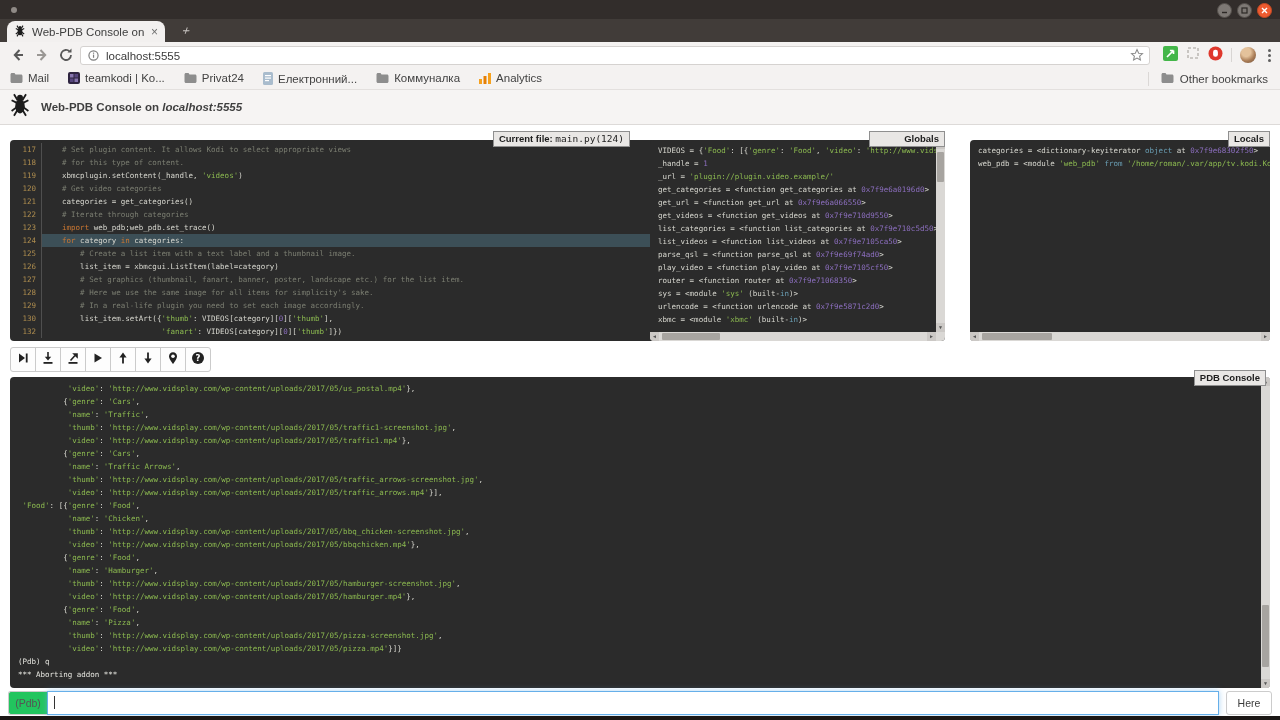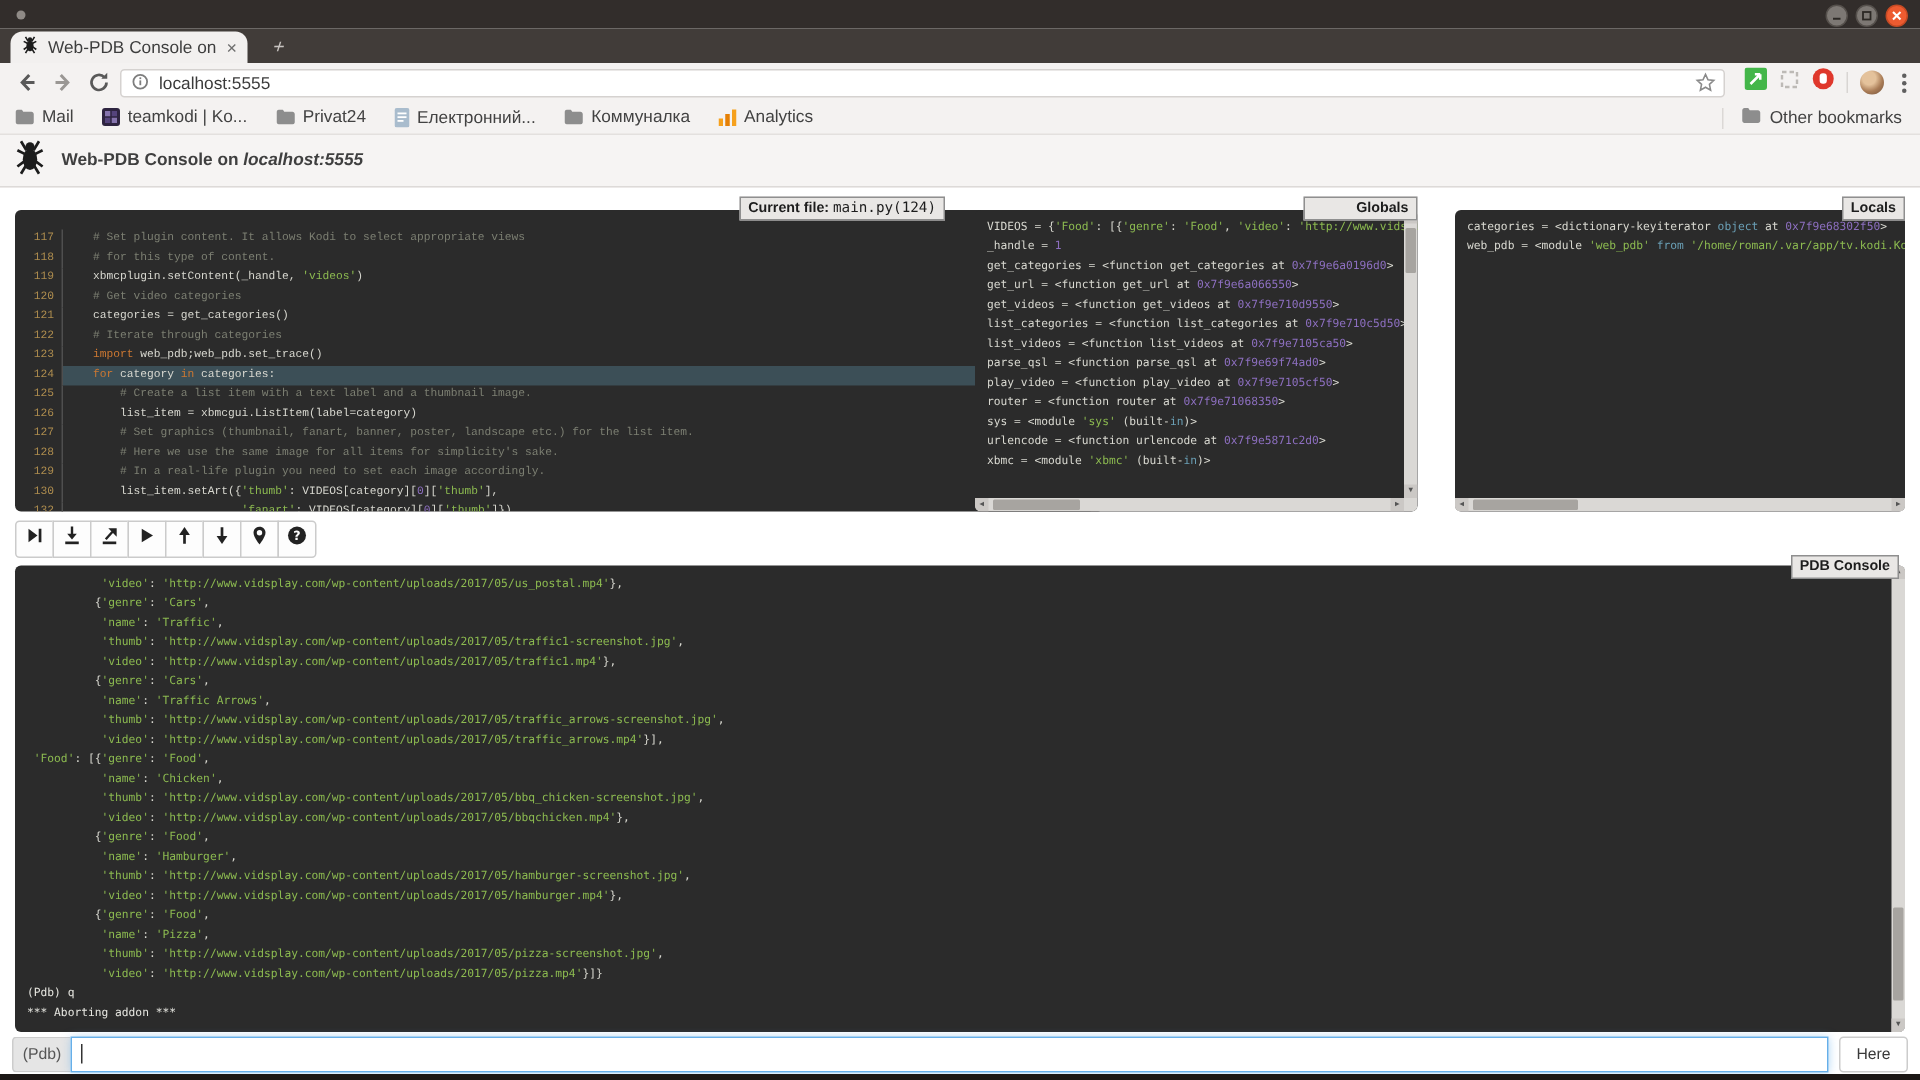--- a/index.html
+++ b/index.html
@@ -44,21 +44,21 @@
   .other-bm{display:flex;align-items:center;gap:6px;padding:0 12px;border-left:1px solid #dbd8d6;height:14px;}
 
   
   .pageheader{position:absolute;top:90px;left:0;right:0;height:34px;background:#f6f4f3;border-bottom:1px solid #dddad8;
               display:flex;align-items:center;}
   .pageheader .ttl{font-size:11.5px;font-weight:bold;color:#3f3f3f;margin-left:9px;}
   .pageheader .ttl .host{font-style:italic;}
 
   .panel{position:absolute;background:#2b2b2b;border-radius:4px;overflow:hidden;
          font-family:"DejaVu Sans Mono",monospace;}
-  #code-panel{left:10px;top:140px;width:726px;height:201px;padding-top:13px;box-sizing:border-box;font-family:Liberation Mono, monospace;}
+  #code-panel{left:10px;top:140px;width:726px;height:201px;padding-top:3px;box-sizing:border-box;}
   #globals-panel{left:650px;top:140px;width:295px;height:201px;padding:4px 0 0 8px;box-sizing:border-box;}
   #locals-panel{left:970px;top:140px;width:300px;height:201px;padding:4px 0 0 8px;box-sizing:border-box;}
   #console-panel{left:10px;top:377px;width:1260px;height:311px;padding:5px 0 0 8px;box-sizing:border-box;}
 
   .tag{position:absolute;z-index:6;height:14px;line-height:14px;background:#e9e7e5;border:1px solid #8f8f8f;
        font-size:9.5px;color:#1d1d1d;padding:0 5px;white-space:nowrap;}
   .tag b{font-weight:bold;}
   .tag .mono{font-family:"DejaVu Sans Mono",monospace;}
   #tag-file{top:131px;right:650px;}
   #tag-globals{top:131px;right:335px;font-weight:bold;padding-left:34px;}
@@ -85,21 +85,21 @@
 
   
   #dbg-toolbar{position:absolute;left:10px;top:347px;display:flex;}
   .dbtn{width:26px;height:25px;background:#fdfdfd;border:1px solid #cbcbcb;margin-left:-1px;
         display:flex;align-items:center;justify-content:center;box-sizing:border-box;}
   .dbtn:first-child{border-radius:3px 0 0 3px;margin-left:0;}
   .dbtn:last-child{border-radius:0 3px 3px 0;}
 
   
   #prompt-bar{position:absolute;left:8px;right:8px;top:691px;height:24px;display:flex;align-items:stretch;}
-  .addon{flex:0 0 38px;background:#e5e5e5;border:1px solid #ccc;border-right:none;border-radius:3px 0 0 3px;
+  .addon{flex:0 0 38px;background:#22c55e;border:1px solid #ccc;border-right:none;border-radius:3px 0 0 3px;
          color:#555;font-size:10.5px;display:flex;align-items:center;justify-content:center;}
   .input-wrap{flex:1;position:relative;}
   .pdb-input{width:100%;height:100%;box-sizing:border-box;border:1px solid #66afe9;border-radius:0;
              box-shadow:0 0 6px rgba(102,175,233,.55);outline:none;font-size:11px;padding:0 6px;
              font-family:"DejaVu Sans Mono",monospace;}
   .caret{position:absolute;left:7px;top:5px;width:1px;height:13px;background:#333;}
   .send-btn{flex:0 0 46px;margin-left:7px;background:#fff;border:1px solid #ccc;border-radius:3px;
             font-size:10.5px;color:#3a3a3a;font-family:"Liberation Sans",sans-serif;}
   .bottom-strip{position:absolute;left:0;right:0;top:716px;height:4px;background:#1b1715;}
 </style>
@@ -297,20 +297,21 @@
     <div class="sb-arrow a1">▲</div>
       <div class="sb-arrow a2">▼</div>
     <div class="vthumb" style="top:92px;height:32px;"></div>
   </div>
 </div>
 
 <div class="panel" id="globals-panel">
   <div id="globals-lines">
       <div class="gl"><span class="tk-p">VIDEOS = {</span><span class="tk-s">'Food'</span><span class="tk-p">: [{</span><span class="tk-s">'genre'</span><span class="tk-p">: </span><span class="tk-s">'Food'</span><span class="tk-p">, </span><span class="tk-s">'video'</span><span class="tk-p">: </span><span class="tk-s">'http://www.vidspla</span></div>
       <div class="gl"><span class="tk-p">_handle = </span><span class="tk-n">1</span></div>
+      <div class="gl"><span class="tk-p">_url = </span><span class="tk-s">'plugin://plugin.video.example/'</span></div>
       <div class="gl"><span class="tk-p">get_categories = &lt;function get_categories at </span><span class="tk-n">0x7f9e6a0196d0</span><span class="tk-p">&gt;</span></div>
       <div class="gl"><span class="tk-p">get_url = &lt;function get_url at </span><span class="tk-n">0x7f9e6a066550</span><span class="tk-p">&gt;</span></div>
       <div class="gl"><span class="tk-p">get_videos = &lt;function get_videos at </span><span class="tk-n">0x7f9e710d9550</span><span class="tk-p">&gt;</span></div>
       <div class="gl"><span class="tk-p">list_categories = &lt;function list_categories at </span><span class="tk-n">0x7f9e710c5d50</span><span class="tk-p">&gt;</span></div>
       <div class="gl"><span class="tk-p">list_videos = &lt;function list_videos at </span><span class="tk-n">0x7f9e7105ca50</span><span class="tk-p">&gt;</span></div>
       <div class="gl"><span class="tk-p">parse_qsl = &lt;function parse_qsl at </span><span class="tk-n">0x7f9e69f74ad0</span><span class="tk-p">&gt;</span></div>
       <div class="gl"><span class="tk-p">play_video = &lt;function play_video at </span><span class="tk-n">0x7f9e7105cf50</span><span class="tk-p">&gt;</span></div>
       <div class="gl"><span class="tk-p">router = &lt;function router at </span><span class="tk-n">0x7f9e71068350</span><span class="tk-p">&gt;</span></div>
       <div class="gl"><span class="tk-p">sys = &lt;module </span><span class="tk-s">'sys'</span><span class="tk-p"> (built-</span><span class="tk-kb">in</span><span class="tk-p">)&gt;</span></div>
       <div class="gl"><span class="tk-p">urlencode = &lt;function urlencode at </span><span class="tk-n">0x7f9e5871c2d0</span><span class="tk-p">&gt;</span></div>

